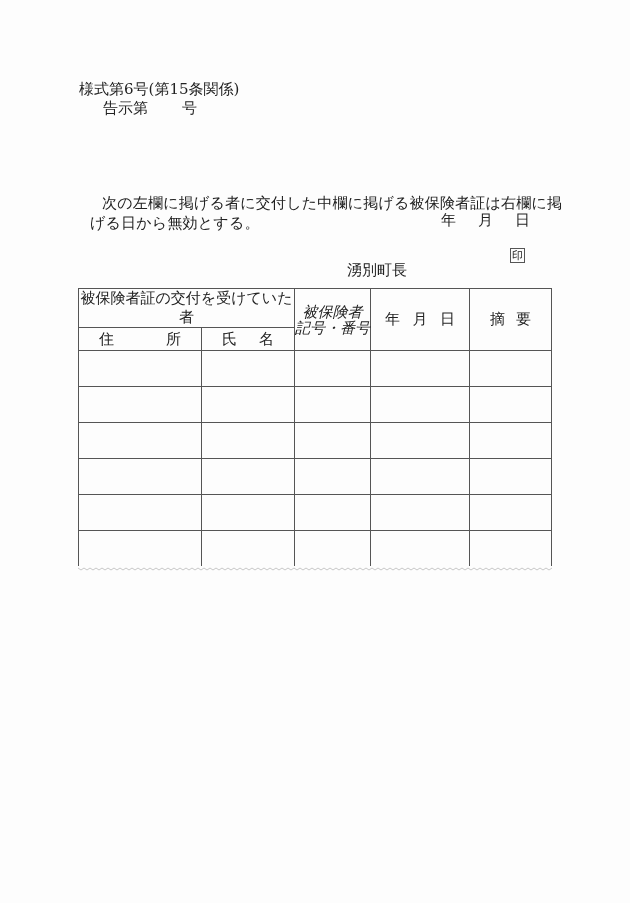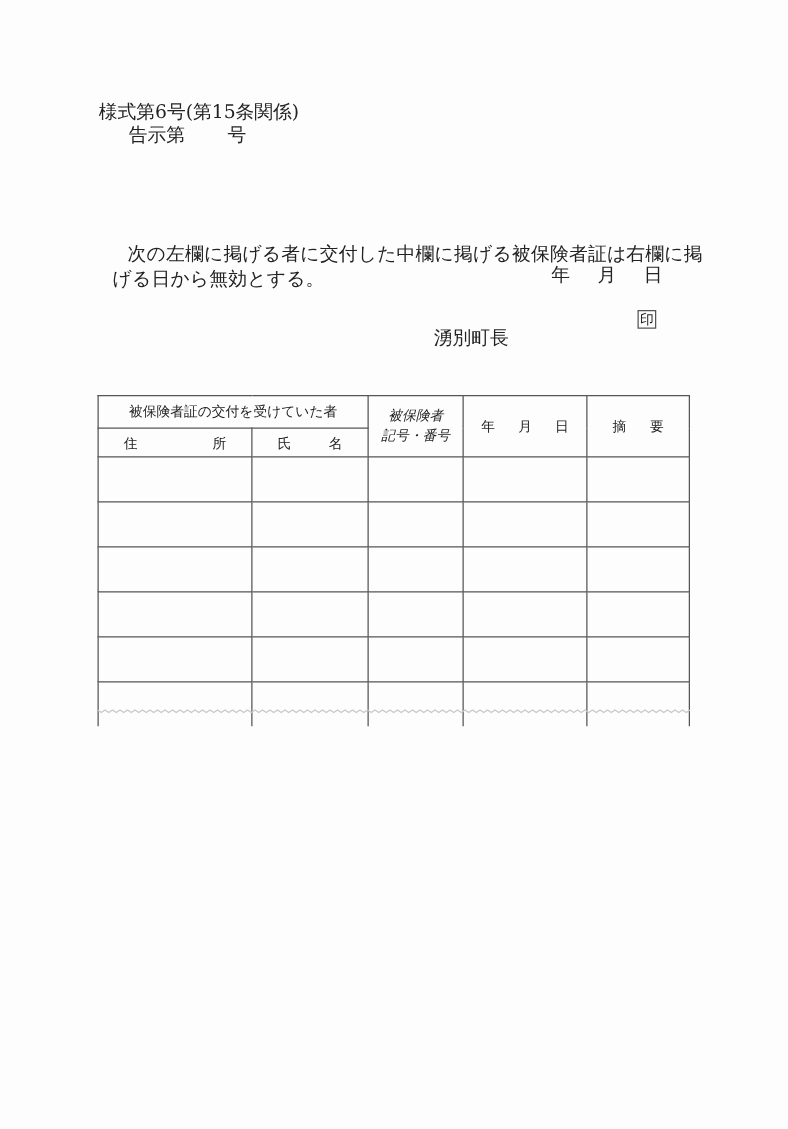--- a/index.html
+++ b/index.html
@@ -14,23 +14,23 @@
   #notice-line .num-label { margin-left: 34px; }
   #body-text { left: 90px; top: 153px; width: 475px; white-space: normal; line-height: 20px; text-indent: 12px; letter-spacing: 0.2px; margin-top: 40px; }
   #date-line { left: 441px; top: 211px; text-decoration: underline; }
   #date-line span { display: inline-block; }
   #date-line .m { margin-left: 22px; }
   #date-line .d { margin-left: 22px; }
   #mayor { left: 347px; top: 249px; margin-top: 12px; }
   #seal { left: 510px; top: 248px; border: 1px solid #555; padding: 0 1px; line-height: 13px; font-size: 11px; }
 
   table#record-table {
-    position: absolute; left: 78px; top: 316px;
+    position: absolute; left: 78px; top: 288px;
     border-collapse: collapse; table-layout: fixed;
-    font-size: 11px;
+    font-size: 15px;
   }
   #record-table td, #record-table th {
     border: 1px solid #555; padding: 0; font-weight: normal; text-align: center;
   }
   #record-table tr.data-row td { height: 35px; }
   #record-table tr.data-row:last-child td { border-bottom: none; }
   .spread { display: flex; justify-content: space-between; padding: 0 20px; }
   .spread3 { display: flex; justify-content: space-between; padding: 0 14px; }
   .stack { line-height: 16px; font-style: italic; }
   #wavy {

